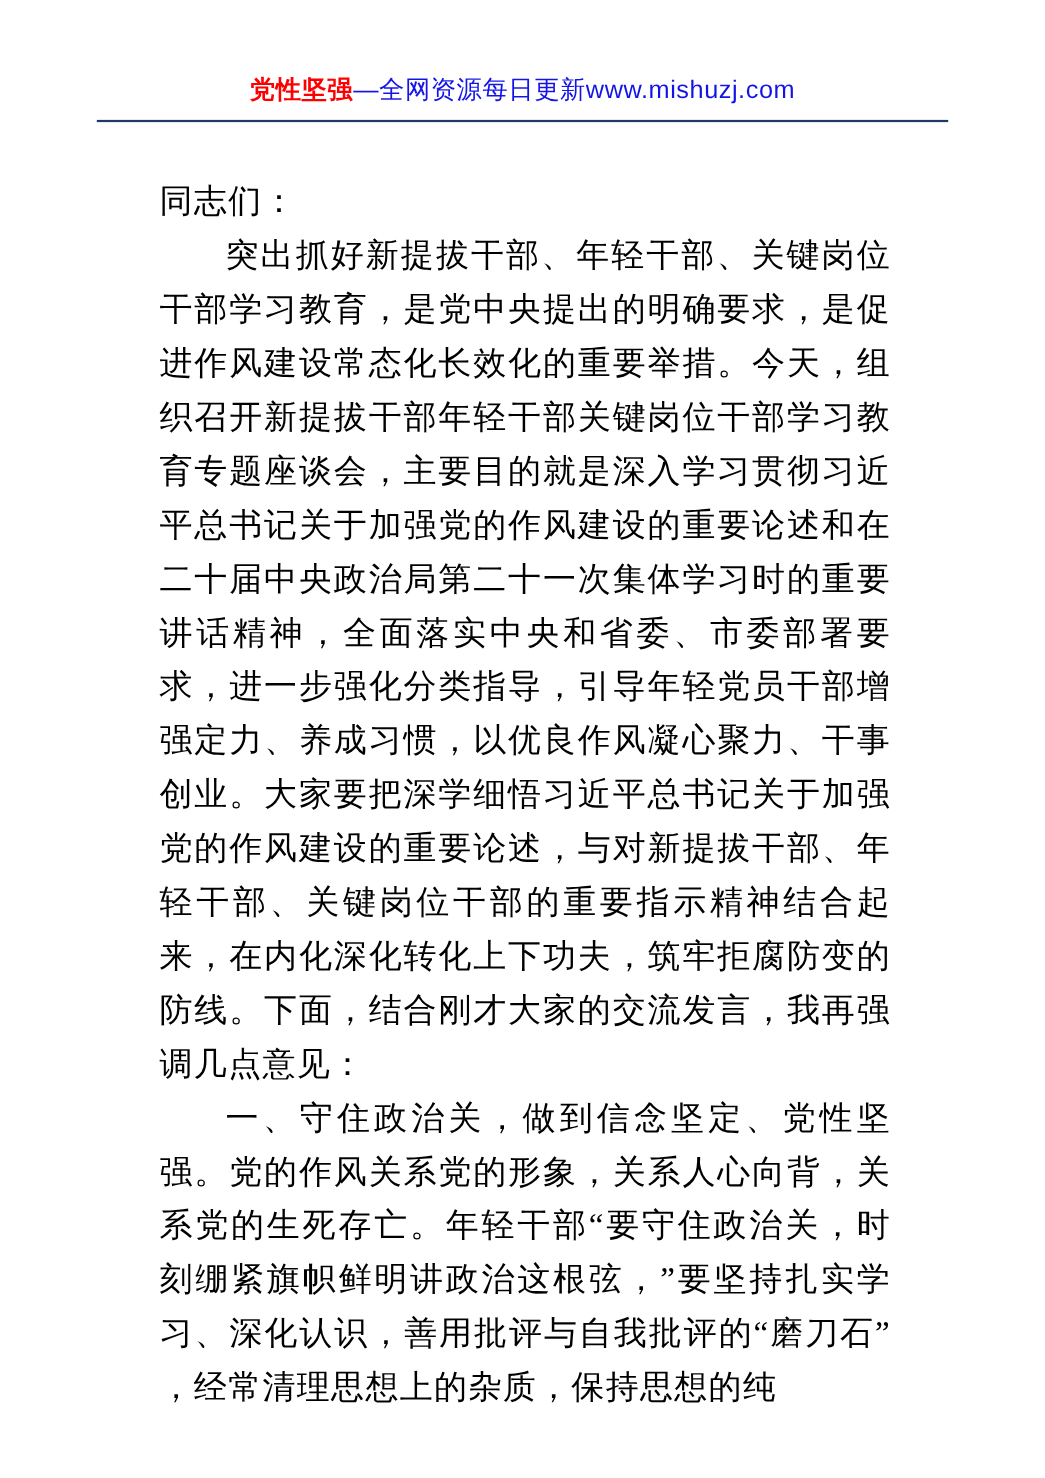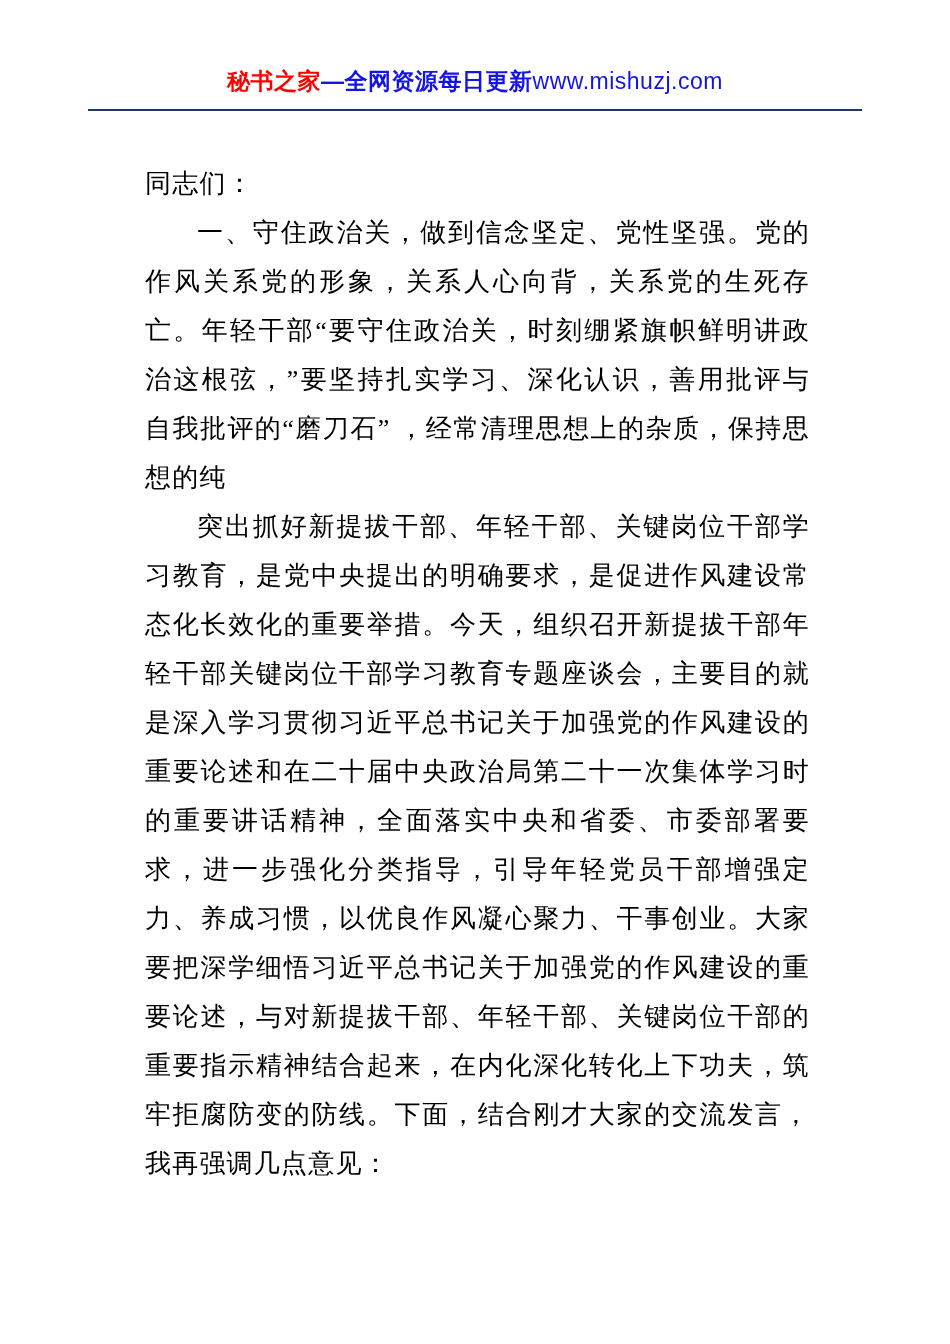--- a/index.html
+++ b/index.html
@@ -27,63 +27,63 @@
     font-size: 23px;
     letter-spacing: 0.5px;
     white-space: nowrap;
   }
   .site-name {
     color: #ff0000;
     font-weight: 700;
   }
   .site-tagline {
     color: #1414e6;
-    font-weight: 700;
+    font-weight: 400;
   }
   .site-url {
     color: #1414e6;
     font-weight: 400;
     text-decoration: none;
     cursor: pointer;
   }
   .doc-title {
     margin: 20px 120px 0 120px;
     text-align: center;
     font-family: "Liberation Sans", sans-serif;
     font-weight: 700;
     font-size: 31px;
     line-height: 62px;
     letter-spacing: 1.5px;
     color: #000000;
   }
   .doc-body {
     margin: 48px 140px 0 145px;
-    font-size: 26px;
+    font-size: 30px;
     line-height: 49px;
     letter-spacing: 1.2px;
     text-align: justify;
   }
   .salutation {
     margin: 0 0 0 0;
     text-indent: 0;
   }
   .para {
     margin: 0;
     text-indent: 2em;
   }
 </style>
 </head>
 <body>
 
 <div class="page">
 
   <div class="site-header">
-    <span class="site-name">秘书之家</span><span class="site-tagline">—全网资源每日更新</span><a class="site-url">www.mishuzj.com</a>
+    <span class="site-name">党性坚强</span><span class="site-tagline">—全网资源每日更新</span><a class="site-url">www.mishuzj.com</a>
   </div>
 
 
   <div class="doc-body">
     <p class="salutation">同志们：</p>
+    <p class="para">突出抓好新提拔干部、年轻干部、关键岗位干部学习教育，是党中央提出的明确要求，是促进作风建设常态化长效化的重要举措。今天，组织召开新提拔干部年轻干部关键岗位干部学习教育专题座谈会，主要目的就是深入学习贯彻习近平总书记关于加强党的作风建设的重要论述和在二十届中央政治局第二十一次集体学习时的重要讲话精神，全面落实中央和省委、市委部署要求，进一步强化分类指导，引导年轻党员干部增强定力、养成习惯，以优良作风凝心聚力、干事创业。大家要把深学细悟习近平总书记关于加强党的作风建设的重要论述，与对新提拔干部、年轻干部、关键岗位干部的重要指示精神结合起来，在内化深化转化上下功夫，筑牢拒腐防变的防线。下面，结合刚才大家的交流发言，我再强调几点意见：</p>
     <p class="para">一、守住政治关，做到信念坚定、党性坚强。党的作风关系党的形象，关系人心向背，关系党的生死存亡。年轻干部“要守住政治关，时刻绷紧旗帜鲜明讲政治这根弦，”要坚持扎实学习、深化认识，善用批评与自我批评的“磨刀石”  ，经常清理思想上的杂质，保持思想的纯</p>
-    <p class="para">突出抓好新提拔干部、年轻干部、关键岗位干部学习教育，是党中央提出的明确要求，是促进作风建设常态化长效化的重要举措。今天，组织召开新提拔干部年轻干部关键岗位干部学习教育专题座谈会，主要目的就是深入学习贯彻习近平总书记关于加强党的作风建设的重要论述和在二十届中央政治局第二十一次集体学习时的重要讲话精神，全面落实中央和省委、市委部署要求，进一步强化分类指导，引导年轻党员干部增强定力、养成习惯，以优良作风凝心聚力、干事创业。大家要把深学细悟习近平总书记关于加强党的作风建设的重要论述，与对新提拔干部、年轻干部、关键岗位干部的重要指示精神结合起来，在内化深化转化上下功夫，筑牢拒腐防变的防线。下面，结合刚才大家的交流发言，我再强调几点意见：</p>
   </div>
 
 </div>
 
 </body></html>

